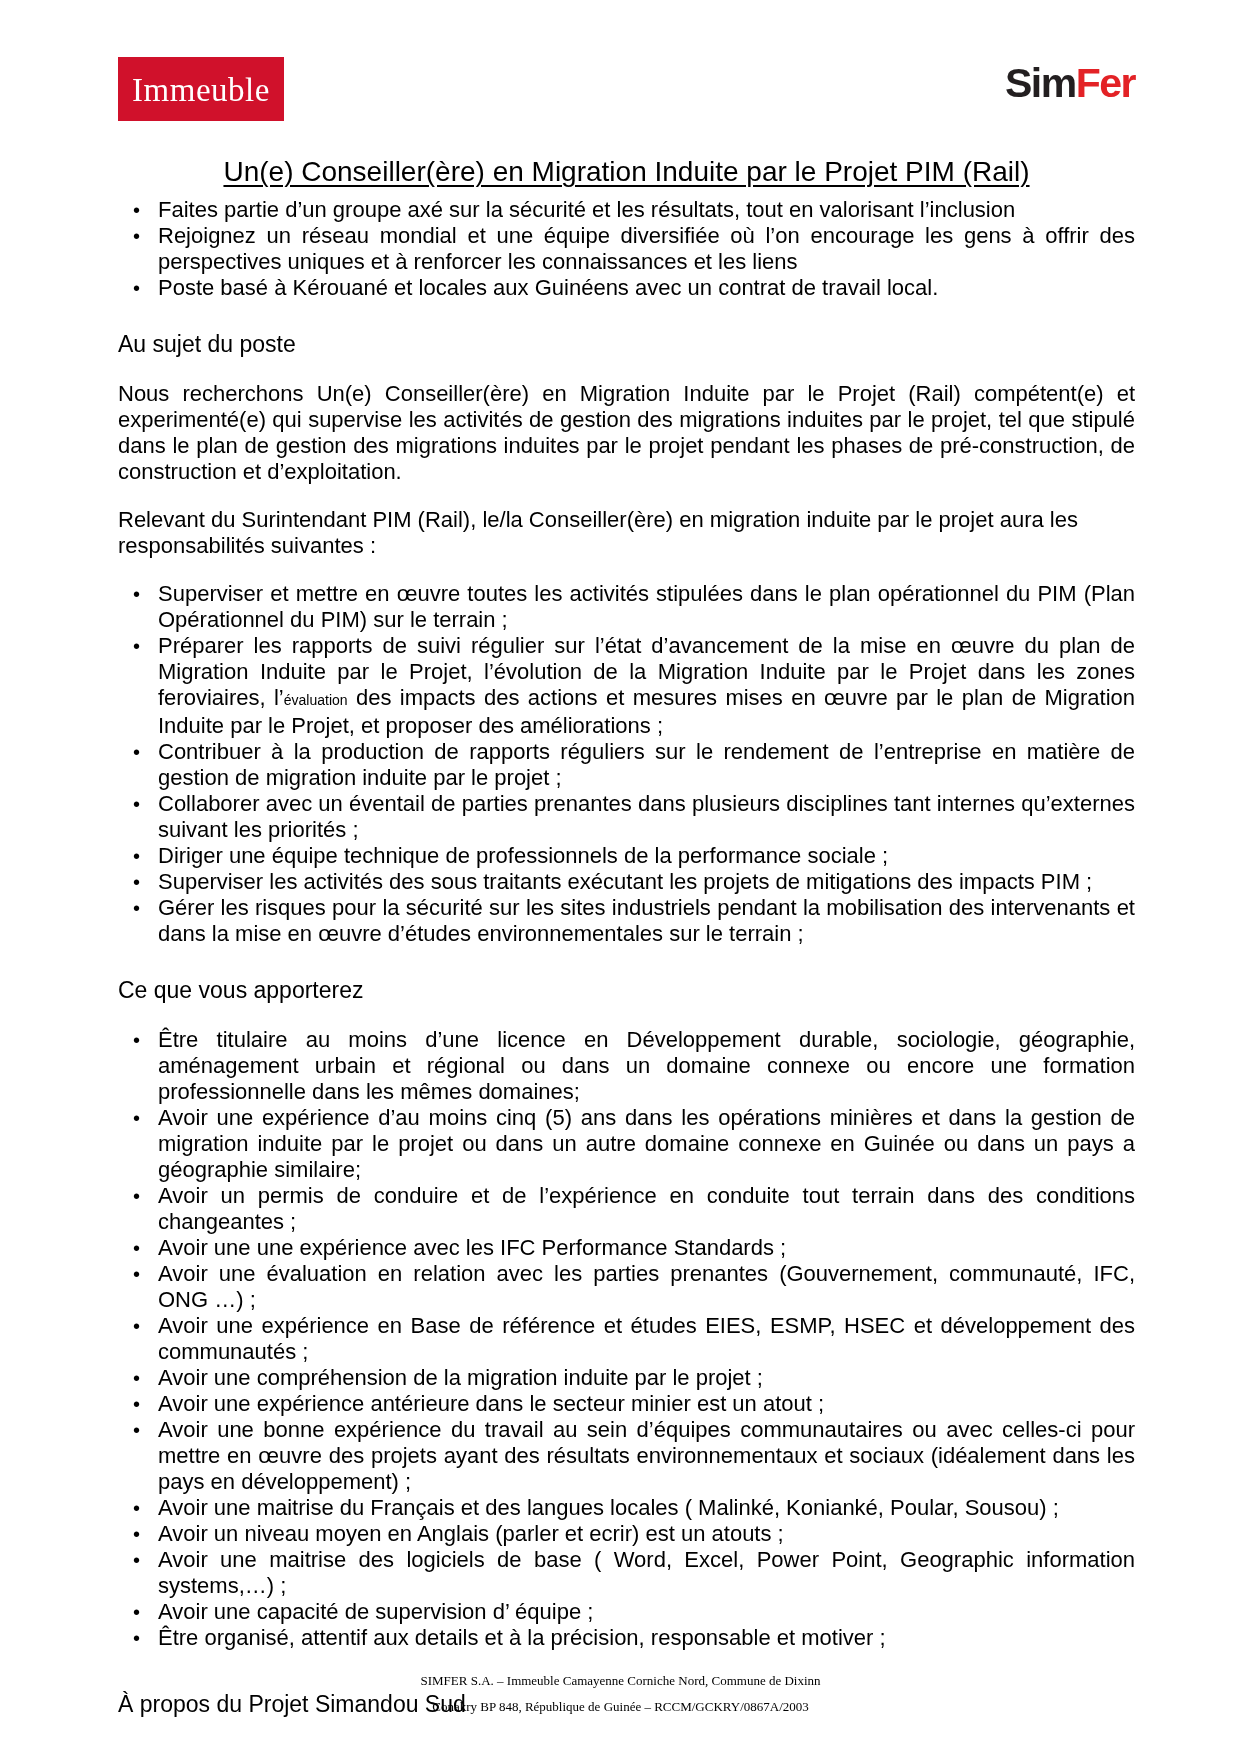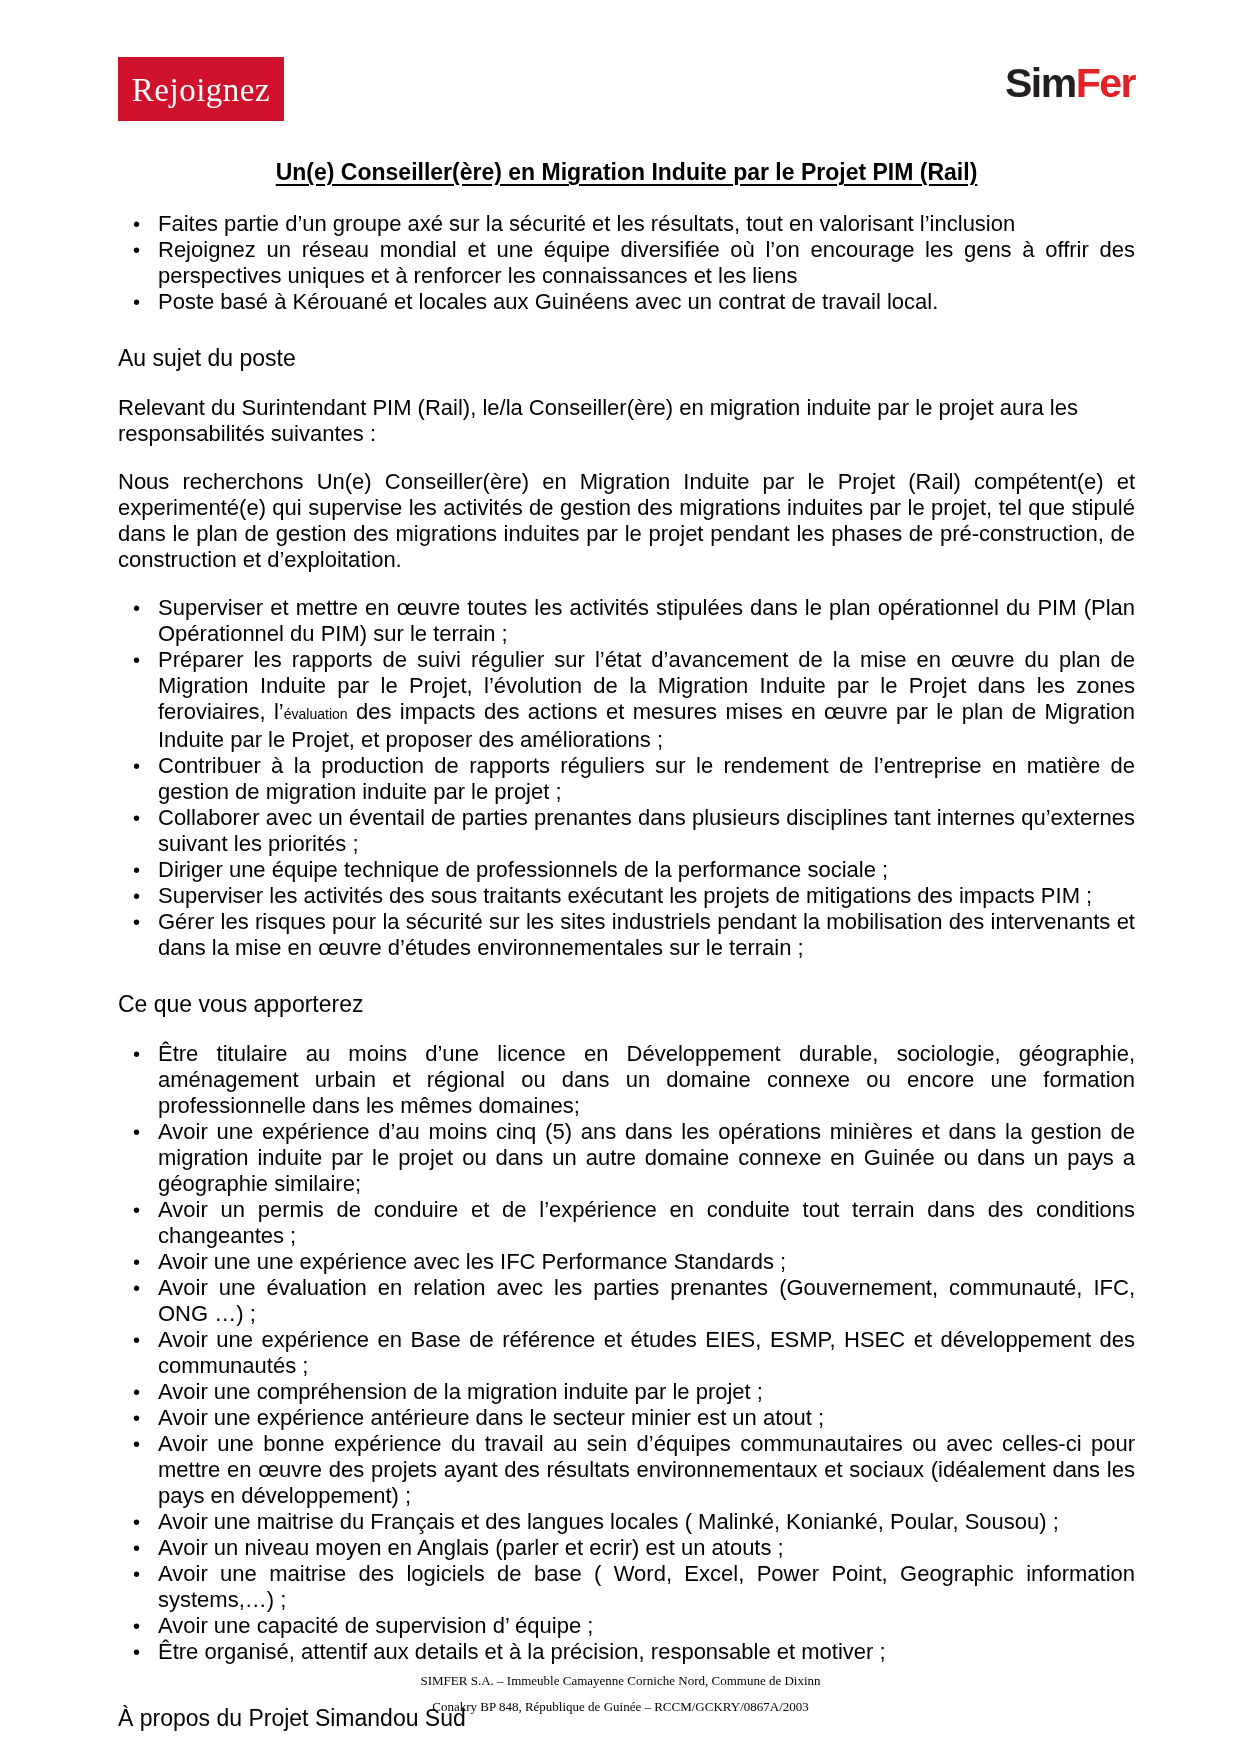--- a/index.html
+++ b/index.html
@@ -24,23 +24,23 @@
   .riotinto-text{
     font-family:"Liberation Serif",serif;
     color:#ffffff;font-size:33px;letter-spacing:.5px;font-weight:400;
     padding-top:2px;
   }
   .simfer{font-weight:bold;font-size:41px;letter-spacing:-1.5px;line-height:44px;margin-top:4px;}
   .simfer .sim{color:var(--simfer_black,#231f20);}
   .simfer .fer{color:var(--simfer_red,#e32226);}
   
   .doc-title{
-    font-size:23px;font-weight:bold;text-align:center;
+    font-size:28px;font-weight:normal;text-align:center;
     text-decoration:underline;text-decoration-thickness:2px;text-underline-offset:4px;
-    margin:36px 0 26px 0;
+    margin:36px 0 12px 0;
   }
   
   .section-heading{font-size:23px;font-weight:normal;margin:30px 0 24px 0;}
   .section-heading.big-gap{margin-top:40px;}
   
   p.body-par{margin:0 0 22px 0;text-align:justify;}
   p.no-justify{text-align:left;}
   
   ul.bullets{list-style:none;margin:0 0 4px 0;padding:0;}
   ul.bullets li{display:flex;}
@@ -56,21 +56,21 @@
   }
 </style>
 </head>
 <body>
 
 <div class="page">
   <div class="content">
 
     <header class="logo-row">
       <div class="riotinto-box">
-        <span class="riotinto-text">Rejoignez</span>
+        <span class="riotinto-text">Immeuble</span>
       </div>
       <div class="simfer">
         <span class="sim">Sim</span><span class="fer">Fer</span>
       </div>
     </header>
 
     <h1 class="doc-title">Un(e) Conseiller(ère) en Migration Induite par le Projet PIM (Rail)</h1>
 
     <ul class="bullets">
         <li>
@@ -81,22 +81,22 @@
           <span class="bullet-marker">•</span>
           <span class="bullet-text">Rejoignez un réseau mondial et une équipe diversifiée où l’on encourage les gens à offrir des perspectives uniques et à renforcer les connaissances et les liens</span>
         </li>
         <li>
           <span class="bullet-marker">•</span>
           <span class="bullet-text">Poste basé à Kérouané et locales aux Guinéens avec un contrat de travail local.</span>
         </li>
       </ul>
 
     <h2 class="section-heading">Au sujet du poste</h2>
+    <p class="body-par">Nous recherchons Un(e) Conseiller(ère) en Migration Induite par le Projet (Rail) compétent(e) et experimenté(e) qui supervise les activités de gestion des migrations induites par le projet, tel que stipulé dans le plan de gestion des migrations induites par le projet pendant les phases de pré-construction, de construction et d’exploitation.</p>
     <p class="body-par no-justify">Relevant du Surintendant PIM (Rail), le/la Conseiller(ère) en migration induite par le projet aura les responsabilités suivantes :</p>
-    <p class="body-par">Nous recherchons Un(e) Conseiller(ère) en Migration Induite par le Projet (Rail) compétent(e) et experimenté(e) qui supervise les activités de gestion des migrations induites par le projet, tel que stipulé dans le plan de gestion des migrations induites par le projet pendant les phases de pré-construction, de construction et d’exploitation.</p>
     <ul class="bullets">
         <li>
           <span class="bullet-marker">•</span>
           <span class="bullet-text">Superviser et mettre en œuvre toutes les activités stipulées dans le plan opérationnel du PIM (Plan Opérationnel du PIM) sur le terrain ;</span>
         </li>
         <li>
           <span class="bullet-marker">•</span>
           <span class="bullet-text"><span>Préparer les rapports de suivi régulier sur l’état d’avancement de la mise en œuvre du plan de Migration Induite par le Projet, l’évolution de la Migration Induite par le Projet dans les zones feroviaires, l’</span><span class="small">évaluation</span><span> des impacts des actions et mesures mises en œuvre par le plan de Migration Induite par le Projet, et proposer des améliorations ;</span></span>
         </li>
         <li>

